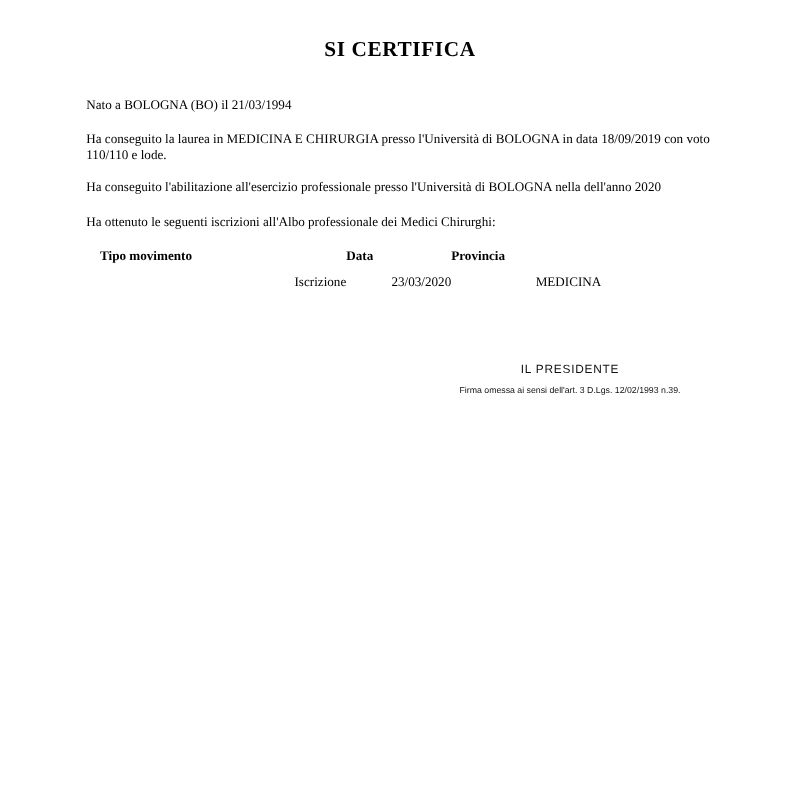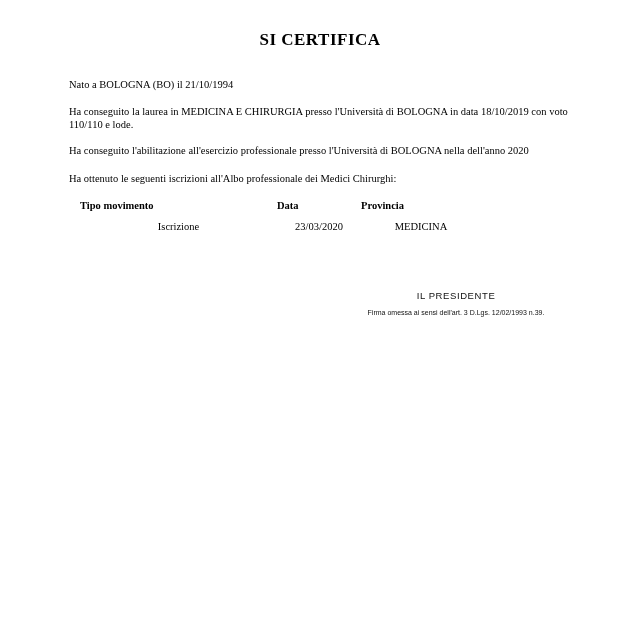--- a/index.html
+++ b/index.html
@@ -46,21 +46,21 @@
     margin-left: 11px;
     margin-top: 2px;
   }
   table.movements th {
     text-align: left;
     font-weight: bold;
     font-size: 10.5px;
     padding: 0 0 8px 0;
   }
   table.movements td {
-    text-align: center;
+    text-align: right;
     font-size: 10.5px;
     padding: 0;
   }
   table.movements th.col-tipo, table.movements td.col-tipo { width: 197px; margin-top: 25px; }
   table.movements th.col-data, table.movements td.col-data { width: 84px; }
   table.movements th.col-prov, table.movements td.col-prov { width: 120px; }
   .signature {
     position: absolute;
     top: 290px;
     left: 358px;
@@ -86,22 +86,22 @@
   }
 </style>
 </head>
 <body>
 
 <div class="page">
 
   <div class="title">SI CERTIFICA</div>
 
   <div class="body-text">
-    <p>Nato a BOLOGNA (BO) il 21/10/1994</p>
-    <p class="tight">Ha conseguito la laurea in MEDICINA E CHIRURGIA presso l'Università di BOLOGNA in data 18/10/2019 con voto 110/110 e lode.</p>
+    <p>Nato a BOLOGNA (BO) il 21/03/1994</p>
+    <p class="tight">Ha conseguito la laurea in MEDICINA E CHIRURGIA presso l'Università di BOLOGNA in data 18/09/2019 con voto 110/110 e lode.</p>
     <p>Ha conseguito l'abilitazione all'esercizio professionale presso l'Università di BOLOGNA nella  dell'anno 2020</p>
     <p>Ha ottenuto le seguenti iscrizioni all'Albo professionale dei Medici Chirurghi:</p>
 
     <table class="movements">
       <thead>
         <tr>
           <th class="col-tipo">Tipo movimento</th>
           <th class="col-data">Data</th>
           <th class="col-prov">Provincia</th>
         </tr>

